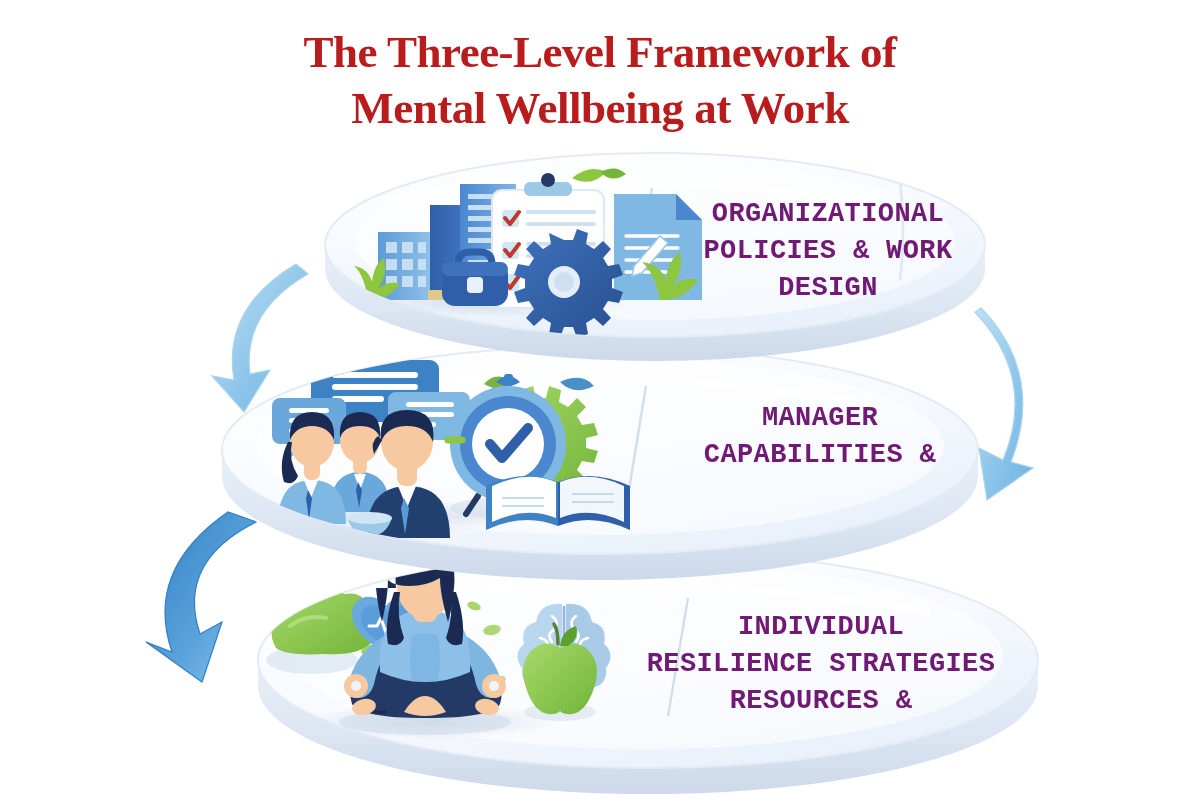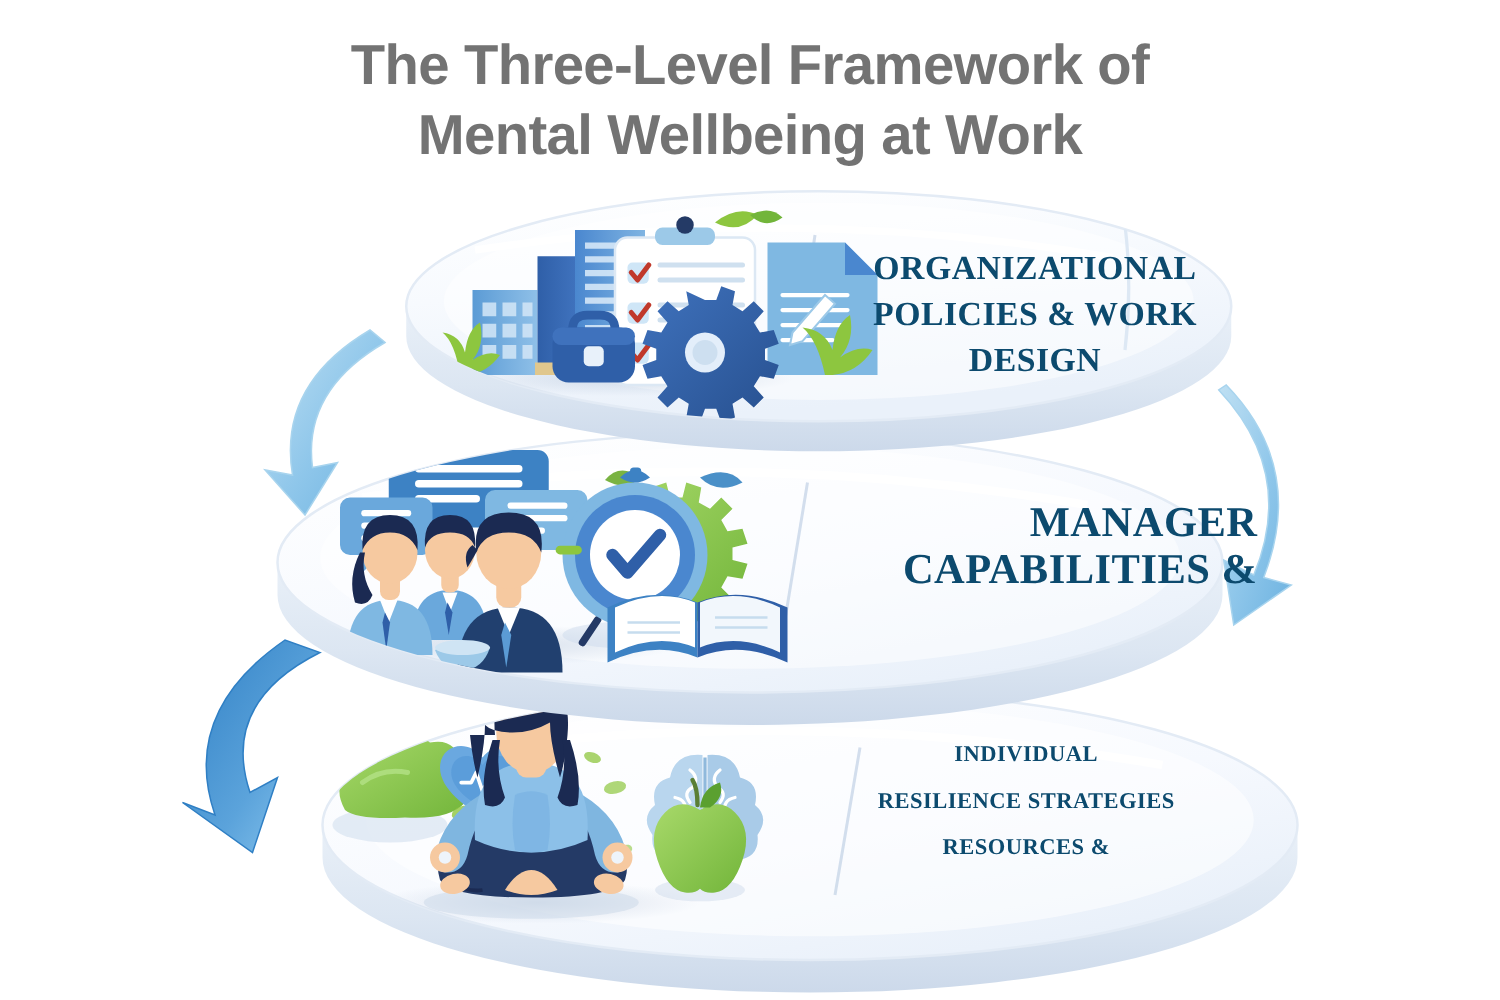--- a/index.html
+++ b/index.html
@@ -23,68 +23,67 @@
   .title-block {
     position: absolute;
     top: 24px;
     left: 0;
     width: 1200px;
     text-align: center;
     z-index: 40;
   }
   .title-line {
     display: block;
-    font-family: Liberation Sans, sans-serif;
+    font-family: Liberation Serif, serif;
     font-weight: bold;
     font-size: 45px;
     line-height: 56px;
     letter-spacing: -0.5px;
-    color: #737373;
+    color: #b91c1c;
   }
   svg.scene {
     position: absolute;
     top: 0;
     left: 0;
     width: 1200px;
     height: 800px;
   }
   .tier-label {
     position: absolute;
     text-align: center;
-    color: #0c4a6e;
-    font-family: Liberation Serif, serif;
+    color: #701a75;
+    font-family: Liberation Mono, monospace;
     font-weight: bold;
     z-index: 30;
     pointer-events: none;
   }
   .tier-label span {
     display: block;
   }
   #label-top {
     left: 648px;
     top: 196px;
     width: 360px;
     font-size: 27px;
     line-height: 37px;
     letter-spacing: 0.4px;
   }
   #label-mid {
     left: 634px;
     top: 400px;
     width: 372px;
-    font-size: 34px;
+    font-size: 27px;
     line-height: 37px;
     letter-spacing: 0.4px;
-    text-align: right;
   }
   #label-bot {
     left: 612px;
-    top: 585px;
+    top: 609px;
     width: 418px;
-    font-size: 18px;
+    font-size: 27px;
     line-height: 37px;
     letter-spacing: 0.4px;
   }
 </style>
 </head>
 <body>
 
 <div id="canvas">
 
   <div class="title-block">

